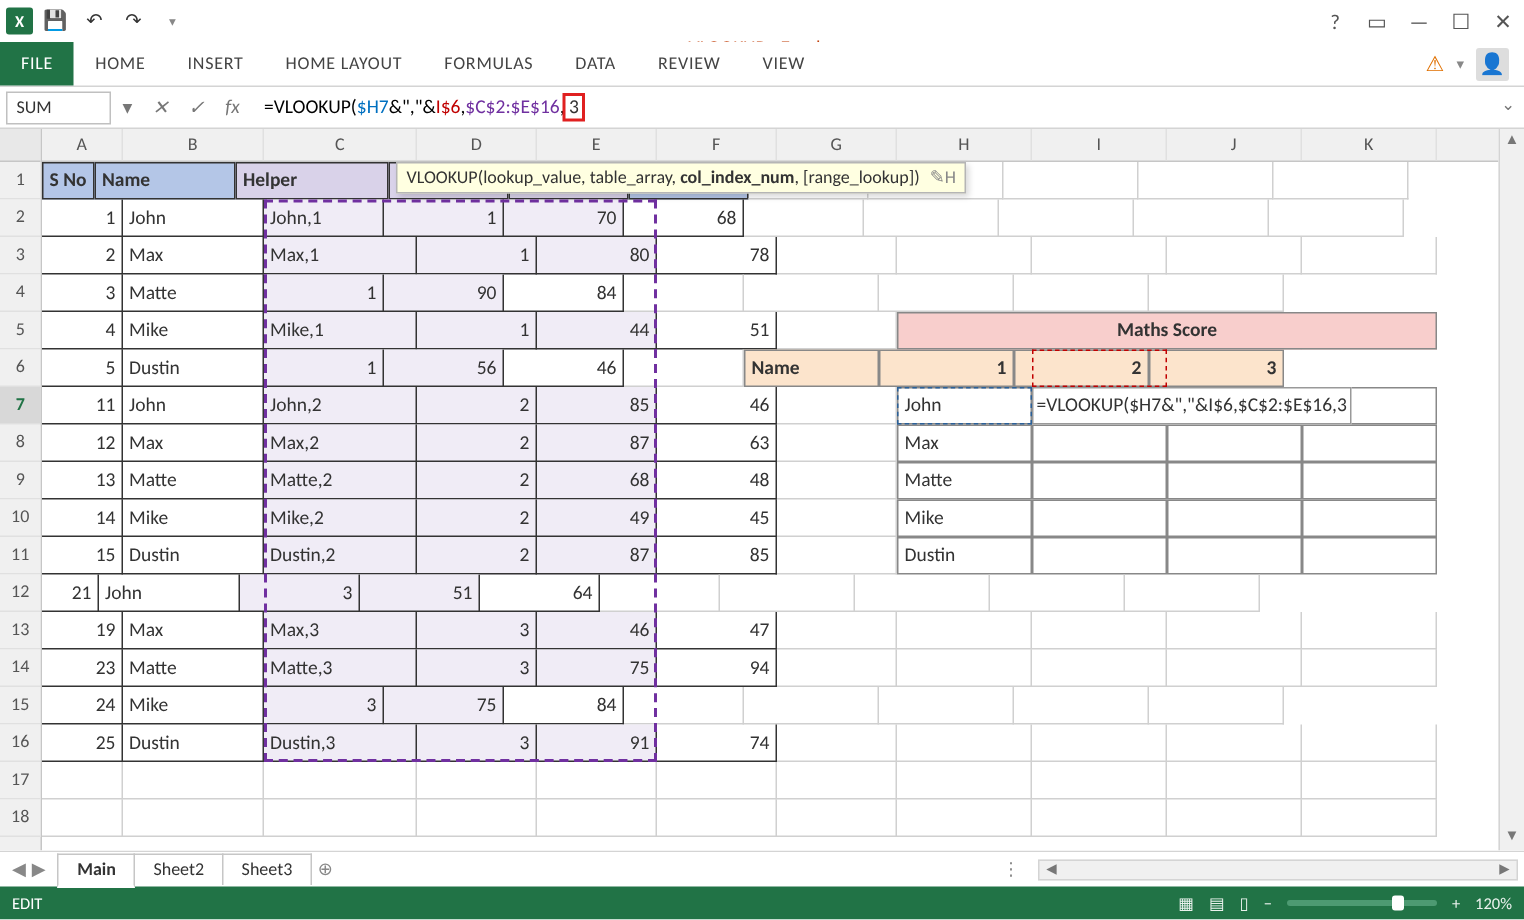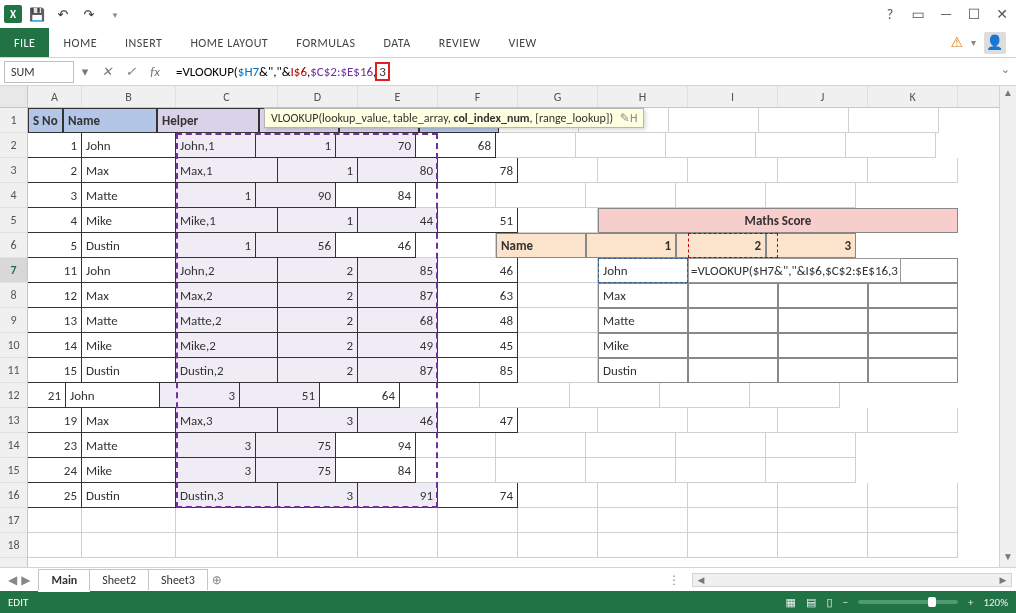--- a/index.html
+++ b/index.html
@@ -357,20 +357,21 @@
           <div class="cell hcell right" style="width: 80px;">47</div>
           <div class="cell right" style="width: 80px;"></div>
           <div class="cell right" style="width: 90px;"></div>
           <div class="cell right" style="width: 90px;"></div>
           <div class="cell right" style="width: 90px;"></div>
           <div class="cell right" style="width: 90px;"></div>
         </div>
         <div class="row">
           <div class="cell hcell right" style="width: 54px;">23</div>
           <div class="cell hcell" style="width: 94px;">Matte</div>
+          <div class="cell lav hcell" style="width: 102px;">Matte,3</div>
           <div class="cell lav hcell right" style="width: 80px;">3</div>
           <div class="cell lav hcell right" style="width: 80px;">75</div>
           <div class="cell hcell right" style="width: 80px;">94</div>
           <div class="cell right" style="width: 80px;"></div>
           <div class="cell right" style="width: 90px;"></div>
           <div class="cell right" style="width: 90px;"></div>
           <div class="cell right" style="width: 90px;"></div>
           <div class="cell right" style="width: 90px;"></div>
         </div>
         <div class="row">

